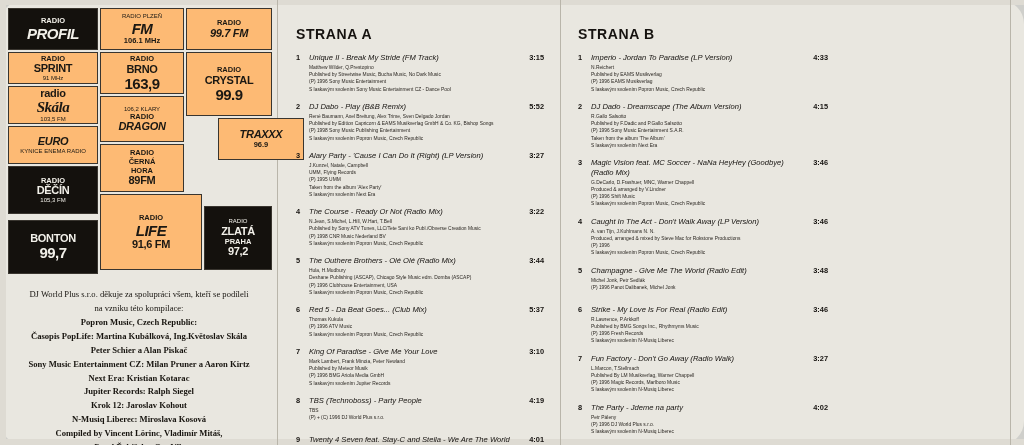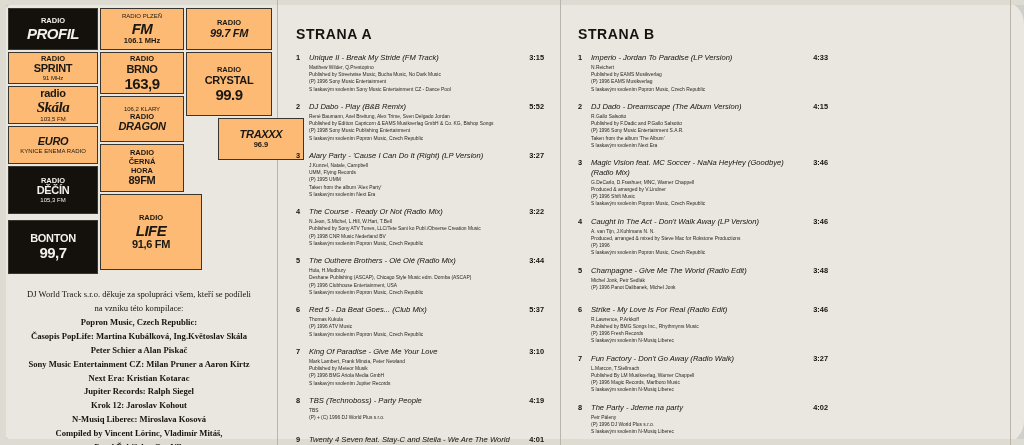--- a/index.html
+++ b/index.html
@@ -184,24 +184,32 @@
     </div>
 
     <div class="logo" style="left:92px;top:186px;width:100px;height:74px;">
       <div class="stack">
         <span class="sm">RADIO</span>
         <span class="big italic">LIFE</span>
         <span class="mid">91,6 FM</span>
       </div>
     </div>
 
+    <div class="logo dark" style="left:196px;top:198px;width:66px;height:62px;">
+      <div class="stack">
+        <span class="xs">RADIO</span>
+        <span class="mid">ZLATÁ</span>
+        <span class="sm">PRAHA</span>
+        <span class="mid">97,2</span>
+      </div>
+    </div>
   </div>
 
   <div class="credits">
-    <div class="ln">DJ World Track s.r.o. děkuje za spolupráci všem, kteří se podíleli</div>
+    <div class="ln">DJ World Plus s.r.o. děkuje za spolupráci všem, kteří se podíleli</div>
     <div class="ln">na vzniku této kompilace:</div>
     <div class="ln b">Popron Music, Czech Republic:</div>
     <div class="ln b">Časopis PopLife: Martina Kubálková, Ing.Květoslav Skála</div>
     <div class="ln b">Peter Schier a Alan Piskač</div>
     <div class="ln b">Sony Music Entertainment CZ: Milan Pruner a Aaron Kirtz</div>
     <div class="ln b">Next Era: Kristian Kotarac</div>
     <div class="ln b">Jupiter Records: Ralph Siegel</div>
     <div class="ln b">Krok 12: Jaroslav Kohout</div>
     <div class="ln b">N-Musiq Liberec: Miroslava Kosová</div>
     <div class="ln b">Compiled by Vincent Lörinc, Vladimír Mitáš,</div>

